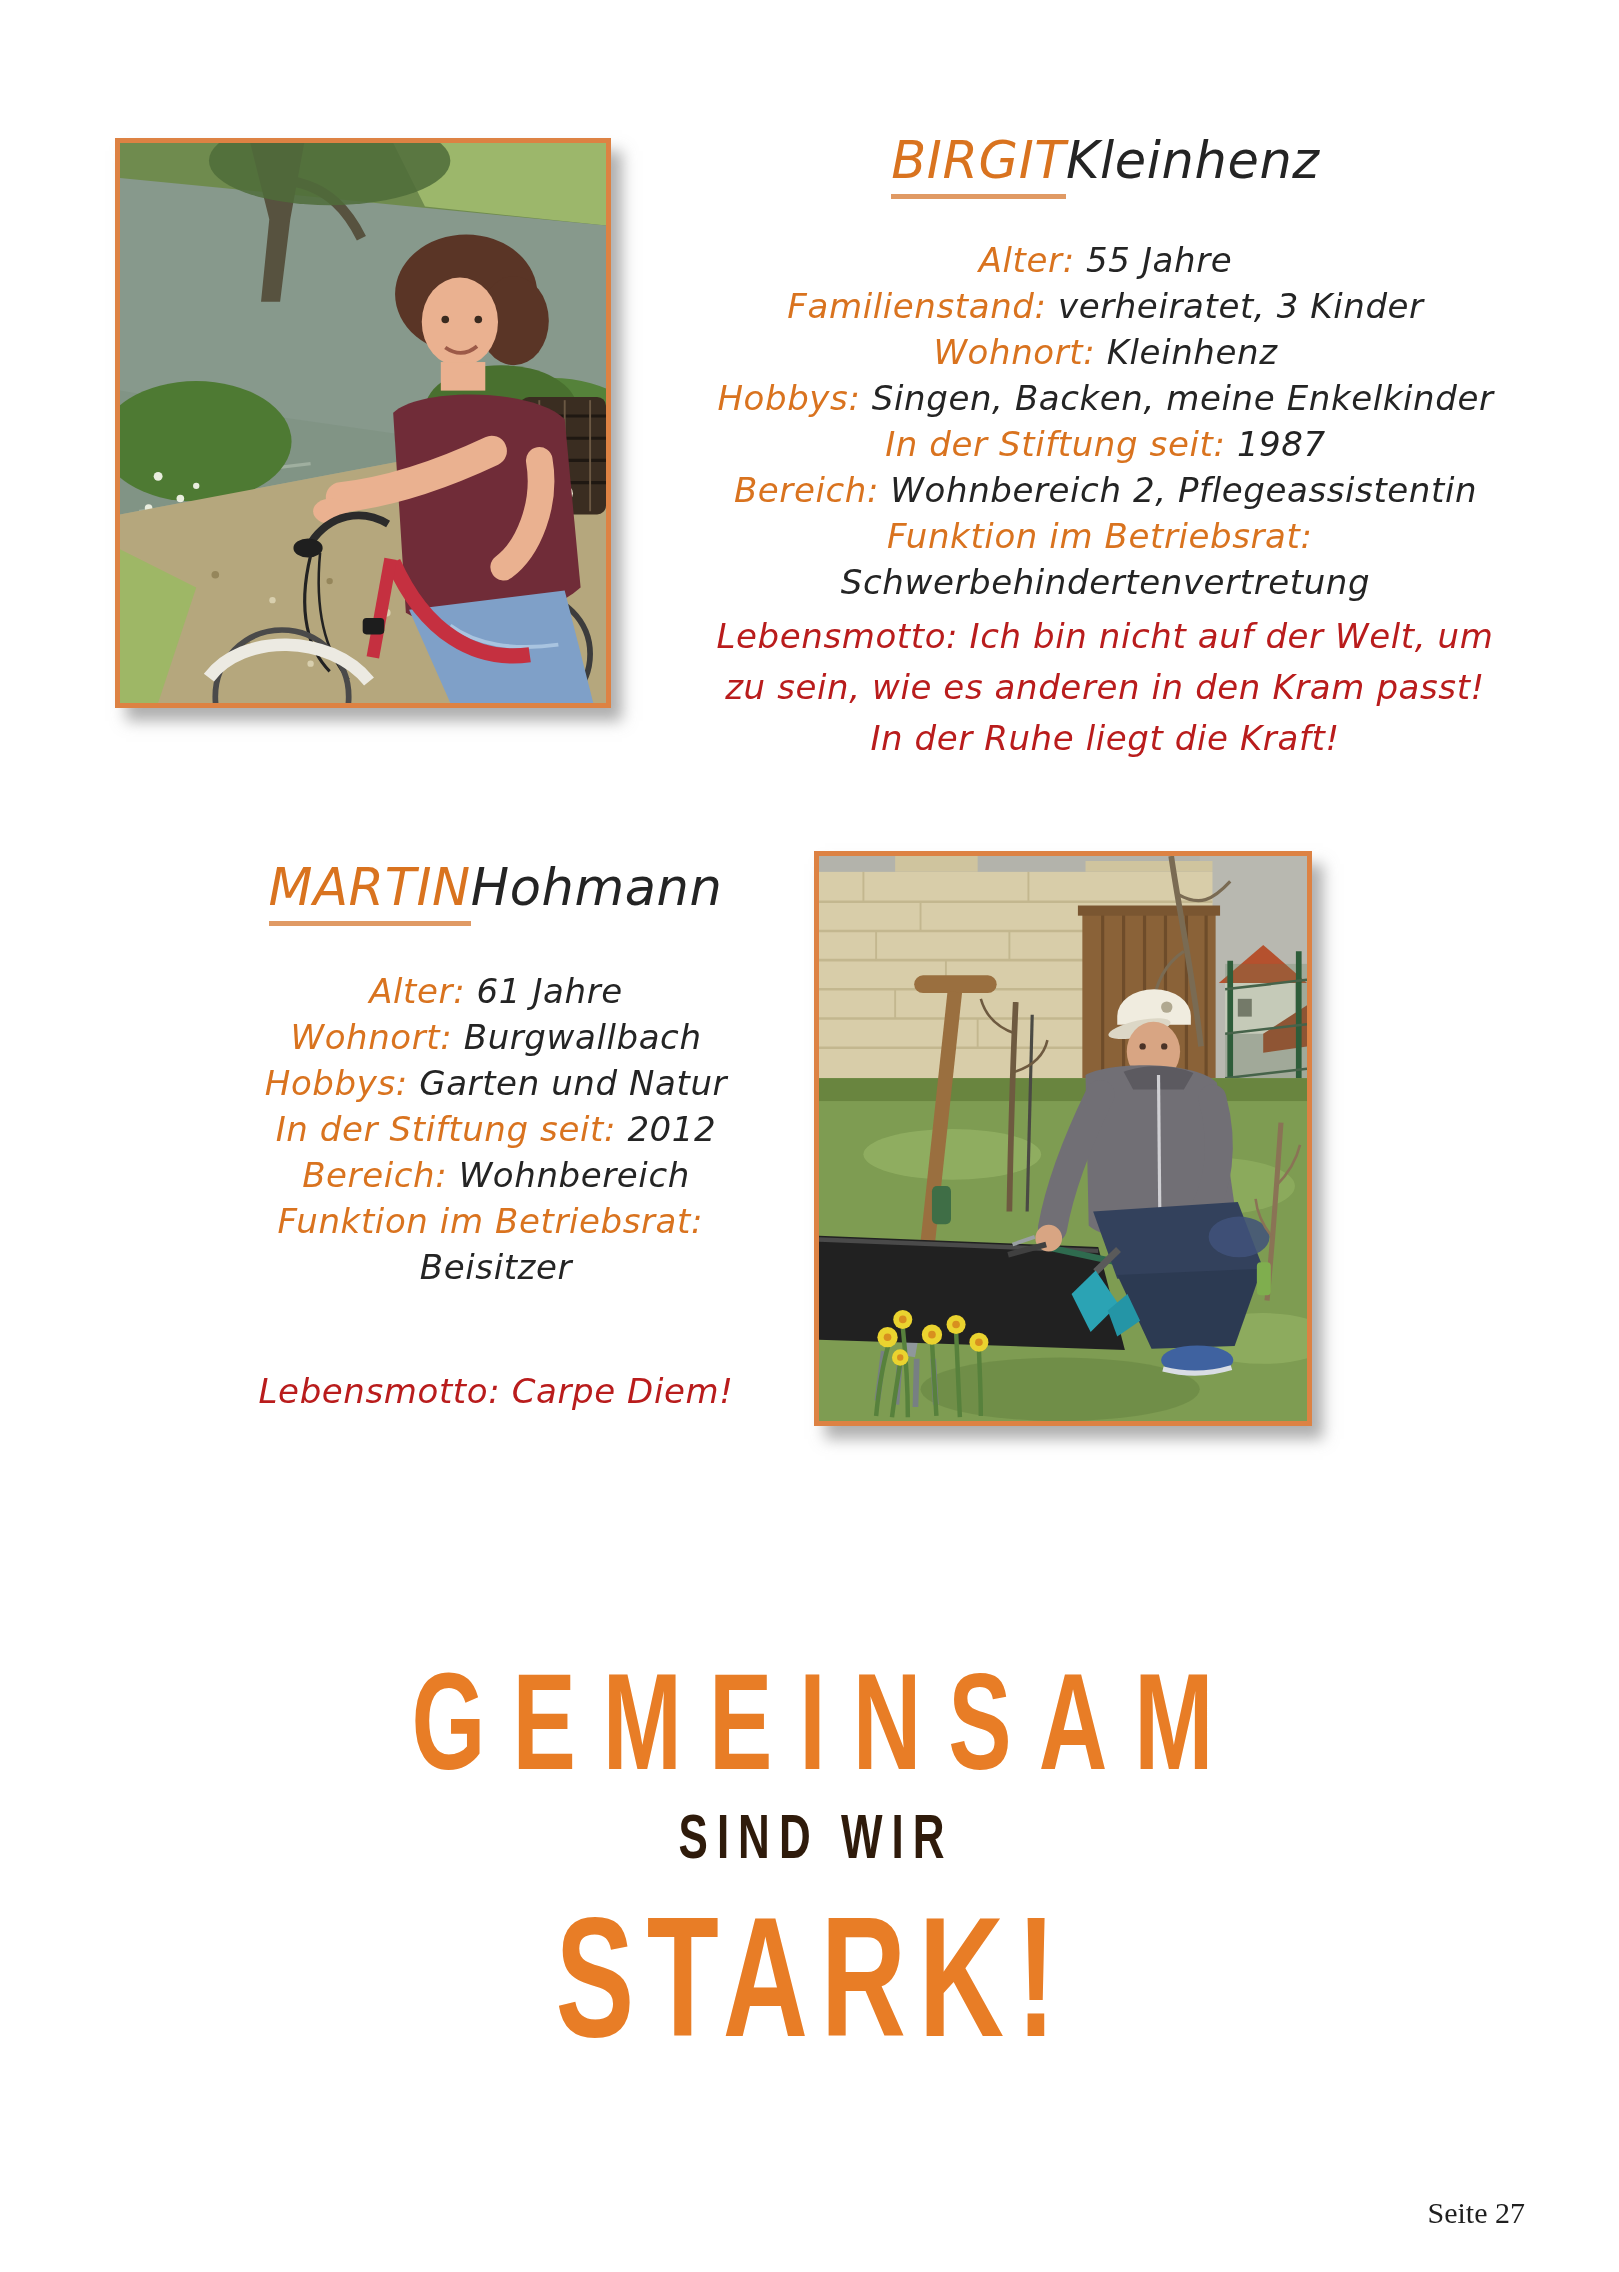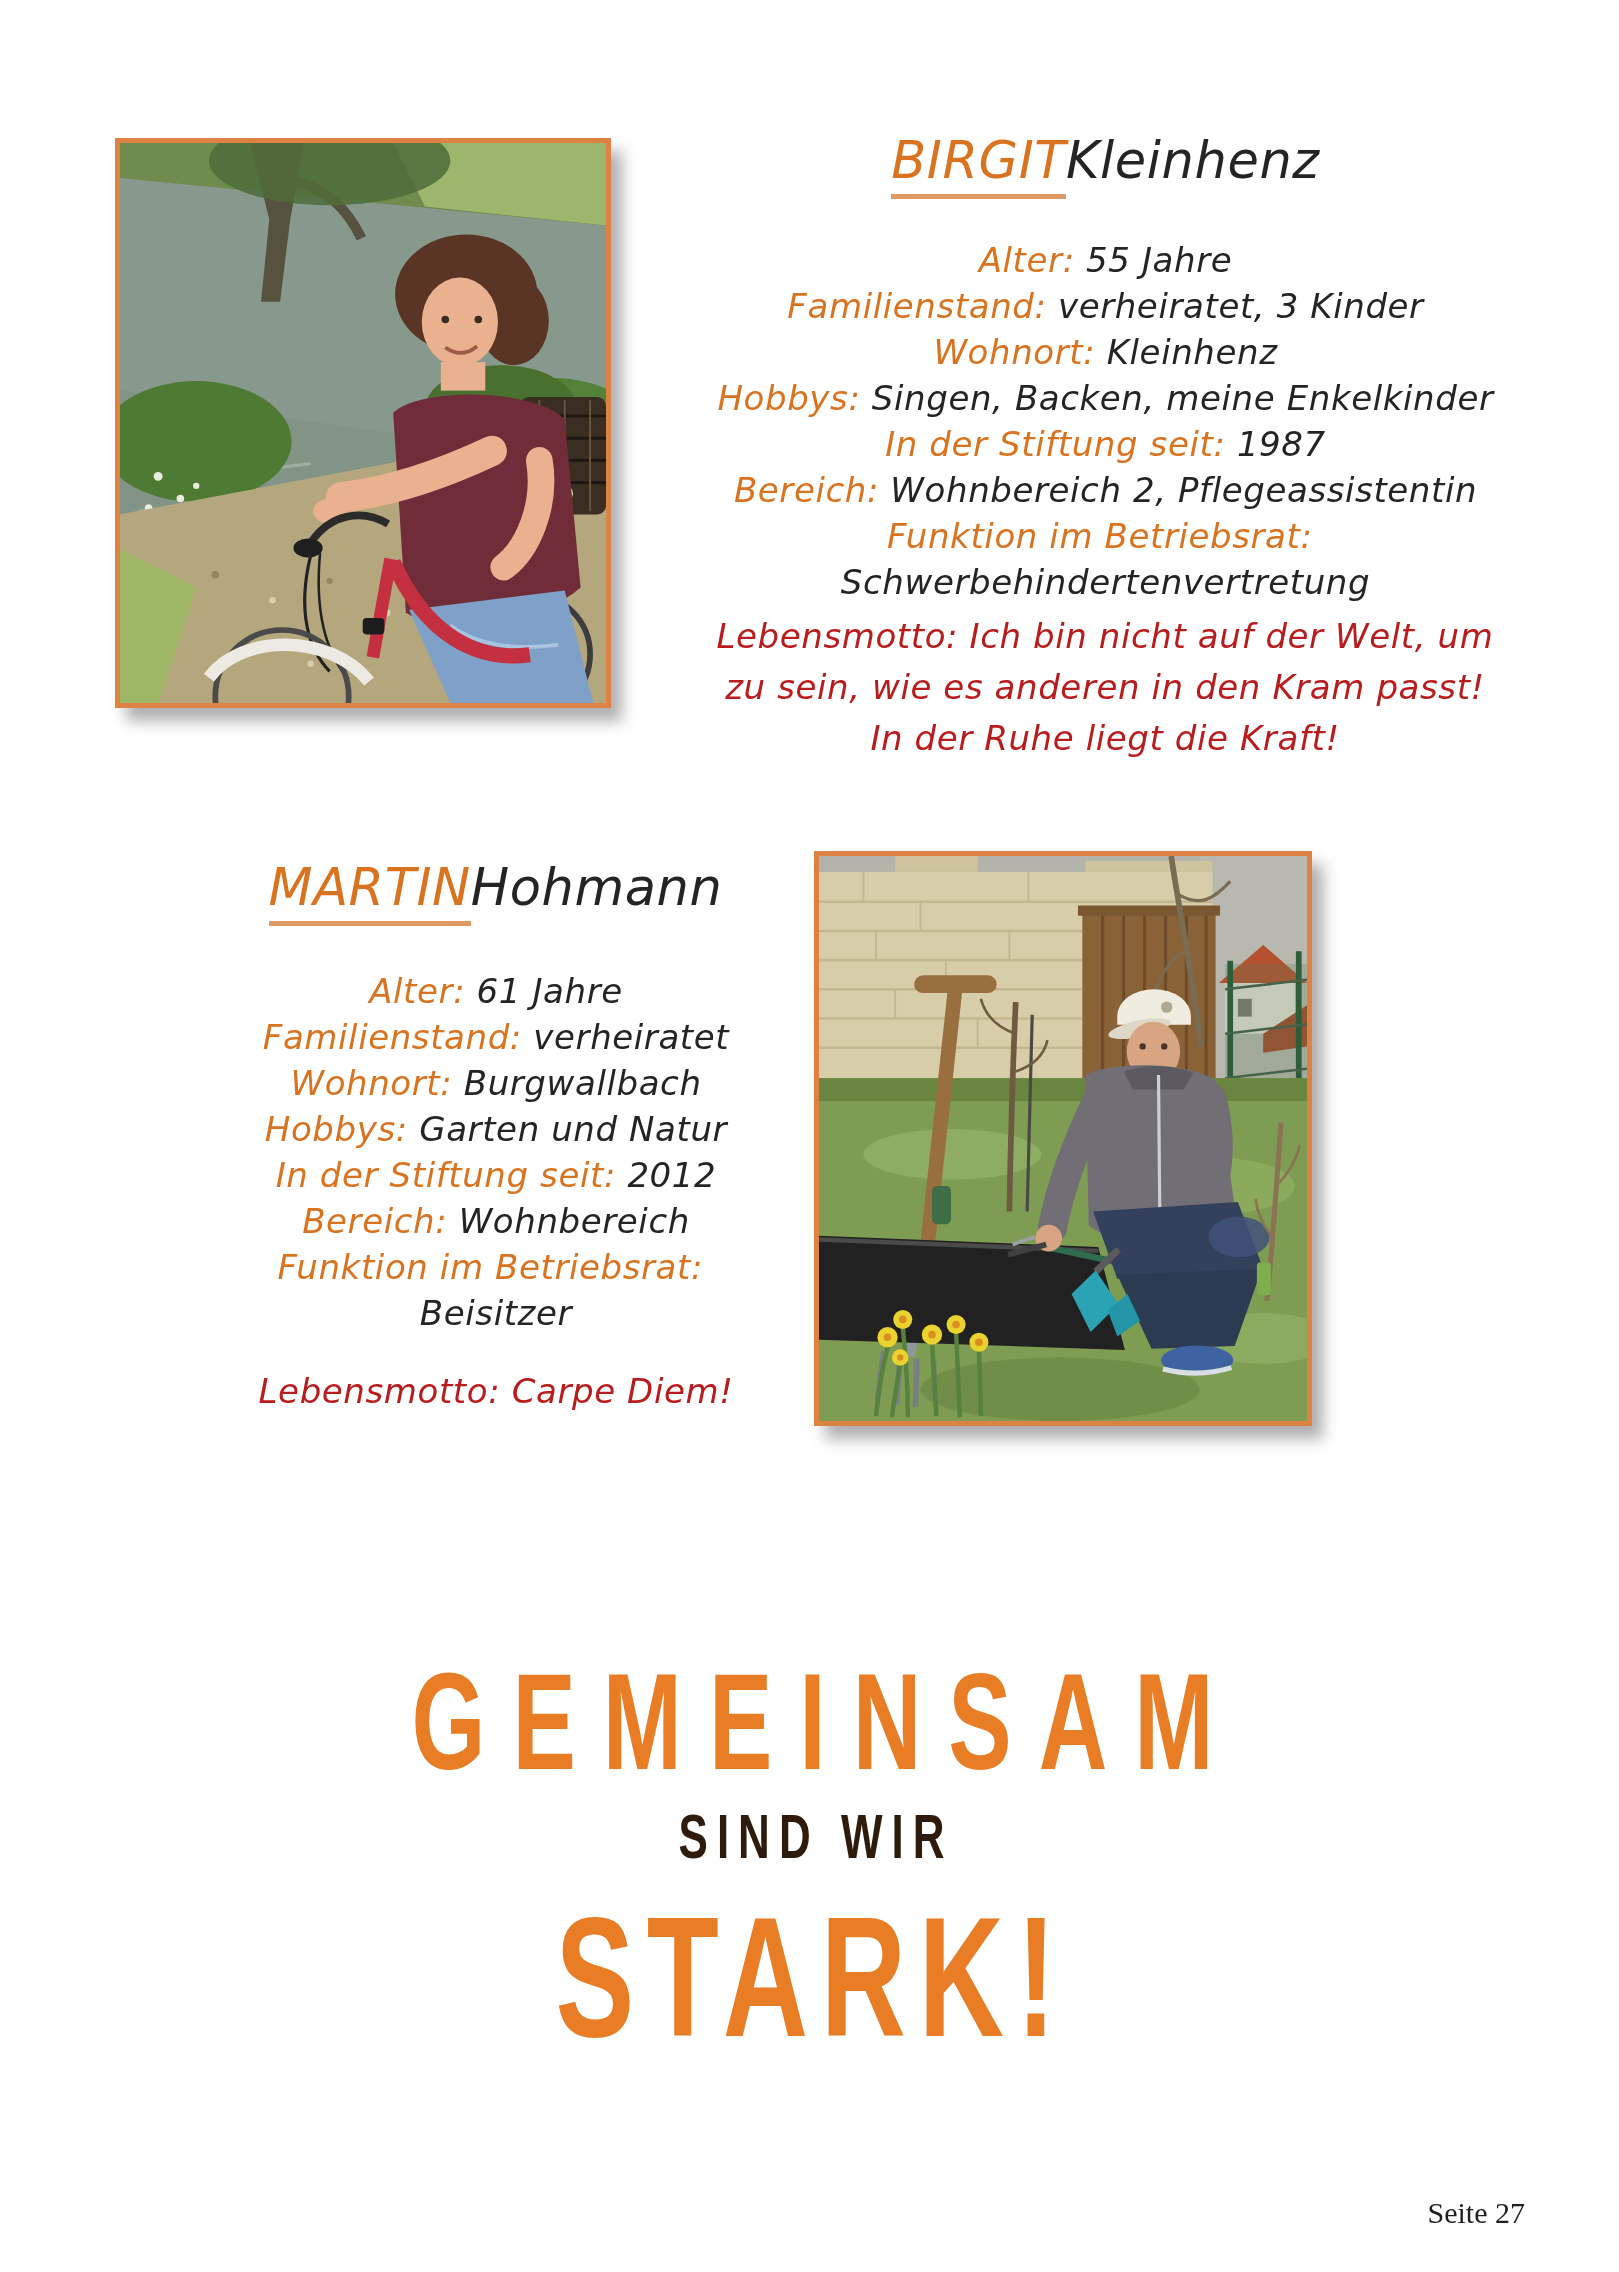--- a/index.html
+++ b/index.html
@@ -186,21 +186,20 @@
     <div class="mline">zu sein, wie es anderen in den Kram passt!</div>
     <div class="mline">In der Ruhe liegt die Kraft!</div>
   </div>
 
   <div class="profile-title hw" id="martin-title">
     <span class="fname">MARTIN</span><span class="lname">Hohmann</span>
   </div>
 
   <div class="details hw" id="martin-details">
     <div class="line"><span class="lbl">Alter:</span><span class="val">61 Jahre</span></div>
-    <div class="line"><span class="lbl">Familienstand:</span><span class="val">verheiratet</span></div>
     <div class="line"><span class="lbl">Wohnort:</span><span class="val">Burgwallbach</span></div>
     <div class="line"><span class="lbl">Hobbys:</span><span class="val">Garten und Natur</span></div>
     <div class="line"><span class="lbl">In der Stiftung seit:</span><span class="val">2012</span></div>
     <div class="line"><span class="lbl">Bereich:</span><span class="val">Wohnbereich</span></div>
     <div class="line"><span class="lbl">Funktion im Betriebsrat:</span><span class="val"></span></div>
     <div class="line"><span class="val">Beisitzer</span></div>
   </div>
 
   <div class="motto hw" id="martin-motto">
     <div class="mline">Lebensmotto: Carpe Diem!</div>

